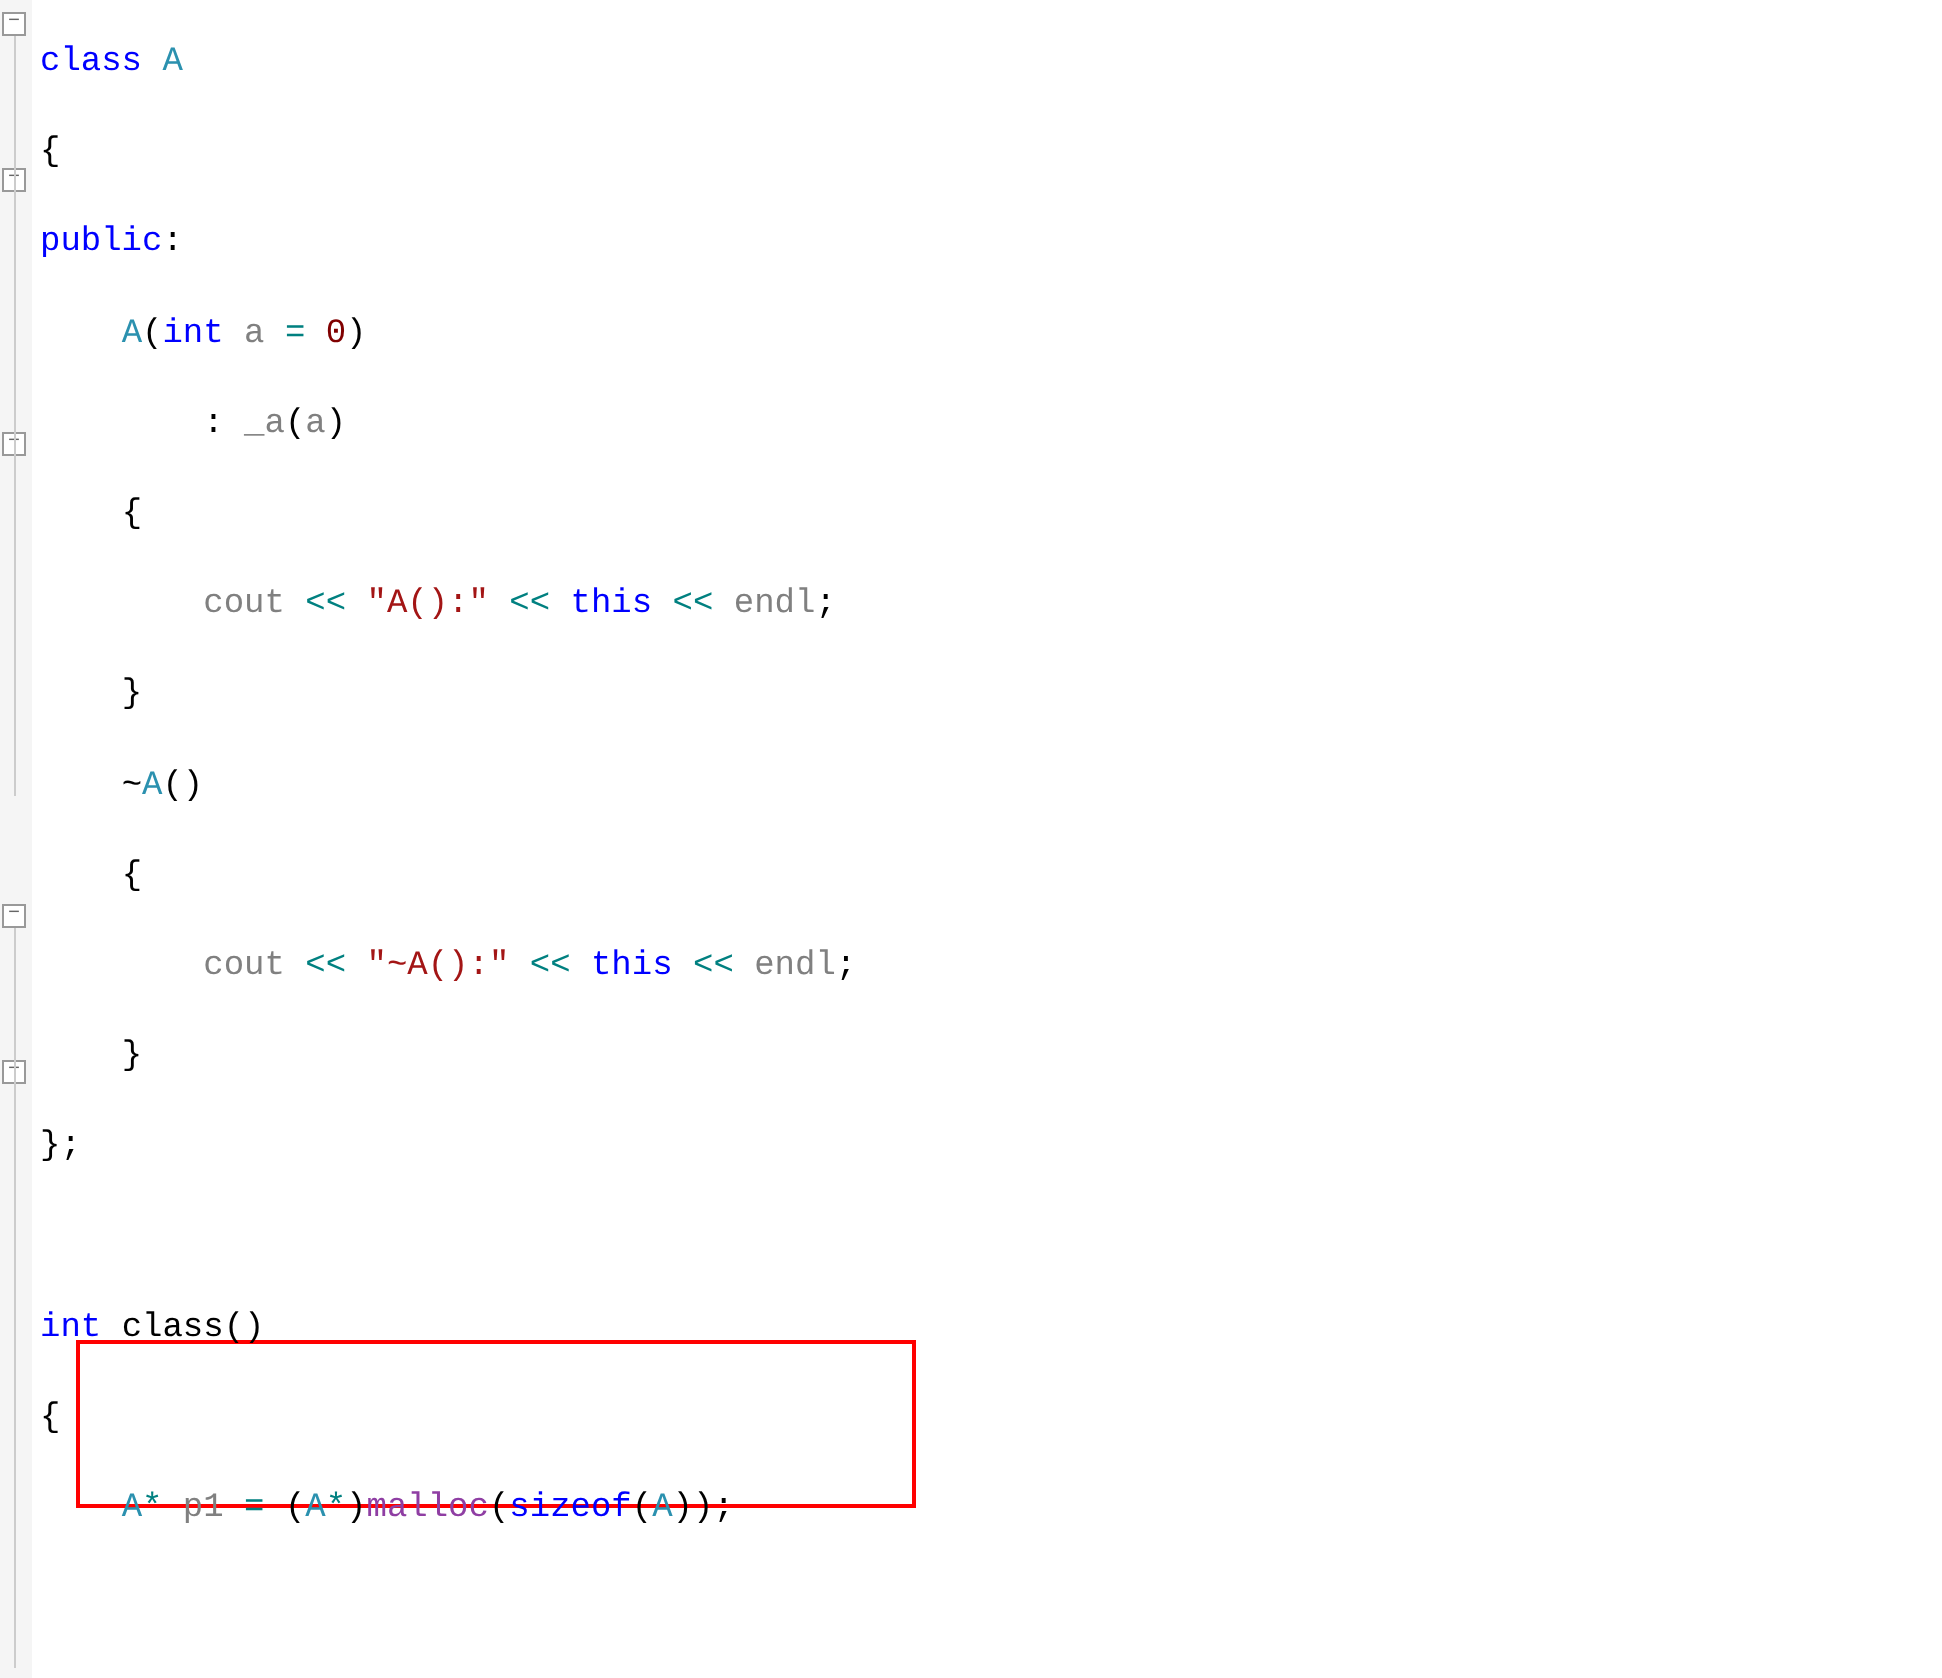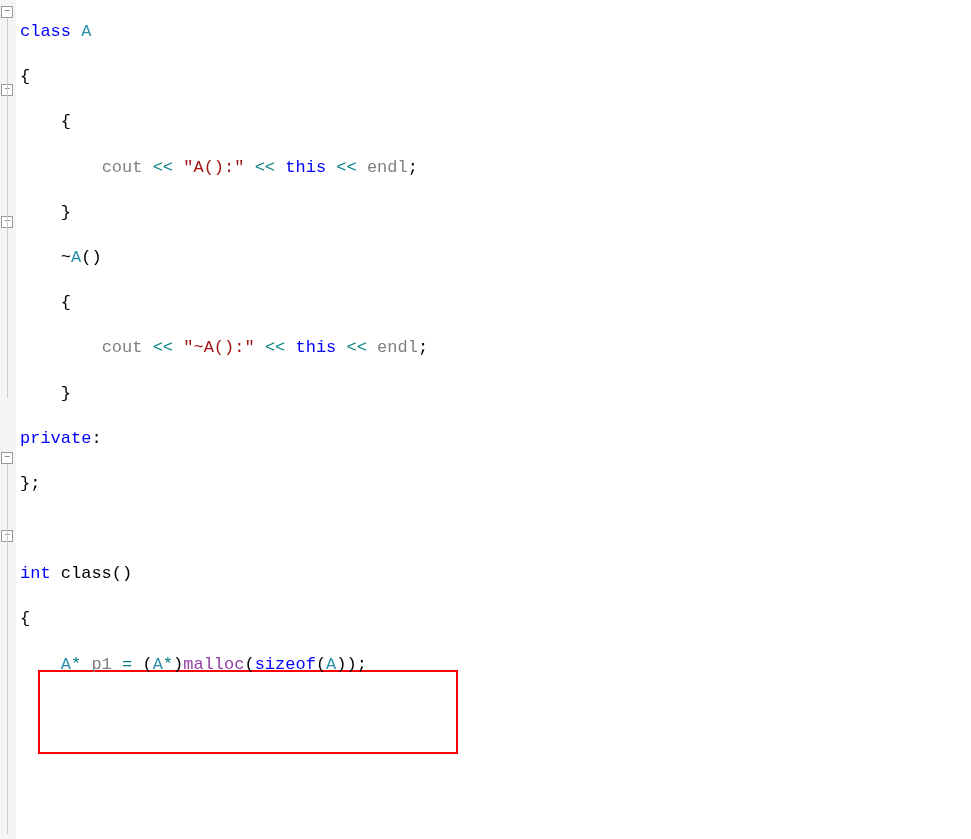--- a/index.html
+++ b/index.html
@@ -79,28 +79,30 @@
 <div class="fold" style="top:530px">−</div>
 
 <div class="foldline" style="left:7px;top:18px;height:380px"></div>
 <div class="foldline" style="left:7px;top:464px;height:370px"></div>
 
 <div class="highlight-box" style="left: 38px; top: 670px; width: 420px; height: 84px;"></div>
 
 <div class="code-area">
 <div class="line"><span class="kw">class</span><span> </span><span class="classname">A</span></div>
 <div class="line"><span class="black">{</span></div>
+<div class="line"><span class="kw">public</span><span class="black">:</span></div>
+<div class="line"><span>    </span><span class="classname">A</span><span class="black">(</span><span class="kw">int</span><span> </span><span class="id">a</span><span> </span><span class="op">=</span><span> </span><span class="num">0</span><span class="black">)</span></div>
+<div class="line"><span>        </span><span class="black">:</span><span> </span><span class="id">_a</span><span class="black">(</span><span class="id">a</span><span class="black">)</span></div>
 <div class="line"><span>    </span><span class="black">{</span></div>
 <div class="line"><span>        </span><span class="id">cout</span><span> </span><span class="op">&lt;&lt;</span><span> </span><span class="str">"A():"</span><span> </span><span class="op">&lt;&lt;</span><span> </span><span class="kw">this</span><span> </span><span class="op">&lt;&lt;</span><span> </span><span class="id">endl</span><span class="black">;</span></div>
 <div class="line"><span>    </span><span class="black">}</span></div>
 <div class="line"><span>    </span><span class="black">~</span><span class="classname">A</span><span class="black">()</span></div>
 <div class="line"><span>    </span><span class="black">{</span></div>
 <div class="line"><span>        </span><span class="id">cout</span><span> </span><span class="op">&lt;&lt;</span><span> </span><span class="str">"~A():"</span><span> </span><span class="op">&lt;&lt;</span><span> </span><span class="kw">this</span><span> </span><span class="op">&lt;&lt;</span><span> </span><span class="id">endl</span><span class="black">;</span></div>
 <div class="line"><span>    </span><span class="black">}</span></div>
-<div class="line"><span class="kw">private</span><span class="black">:</span></div>
 <div class="line"><span class="black">};</span></div>
 <div class="line"></div>
 <div class="line"><span class="kw">int</span><span> </span><span class="black">class</span><span class="black">()</span></div>
 <div class="line"><span class="black">{</span></div>
 <div class="line"><span>    </span><span class="classname">A</span><span class="op">*</span><span> </span><span class="id">p1</span><span> </span><span class="op">=</span><span> </span><span class="black">(</span><span class="classname">A</span><span class="op">*</span><span class="black">)</span><span class="purple">malloc</span><span class="black">(</span><span class="kw">sizeof</span><span class="black">(</span><span class="classname">A</span><span class="black">)</span><span class="black">)</span><span class="black">;</span></div>
 
 
 
 
 

